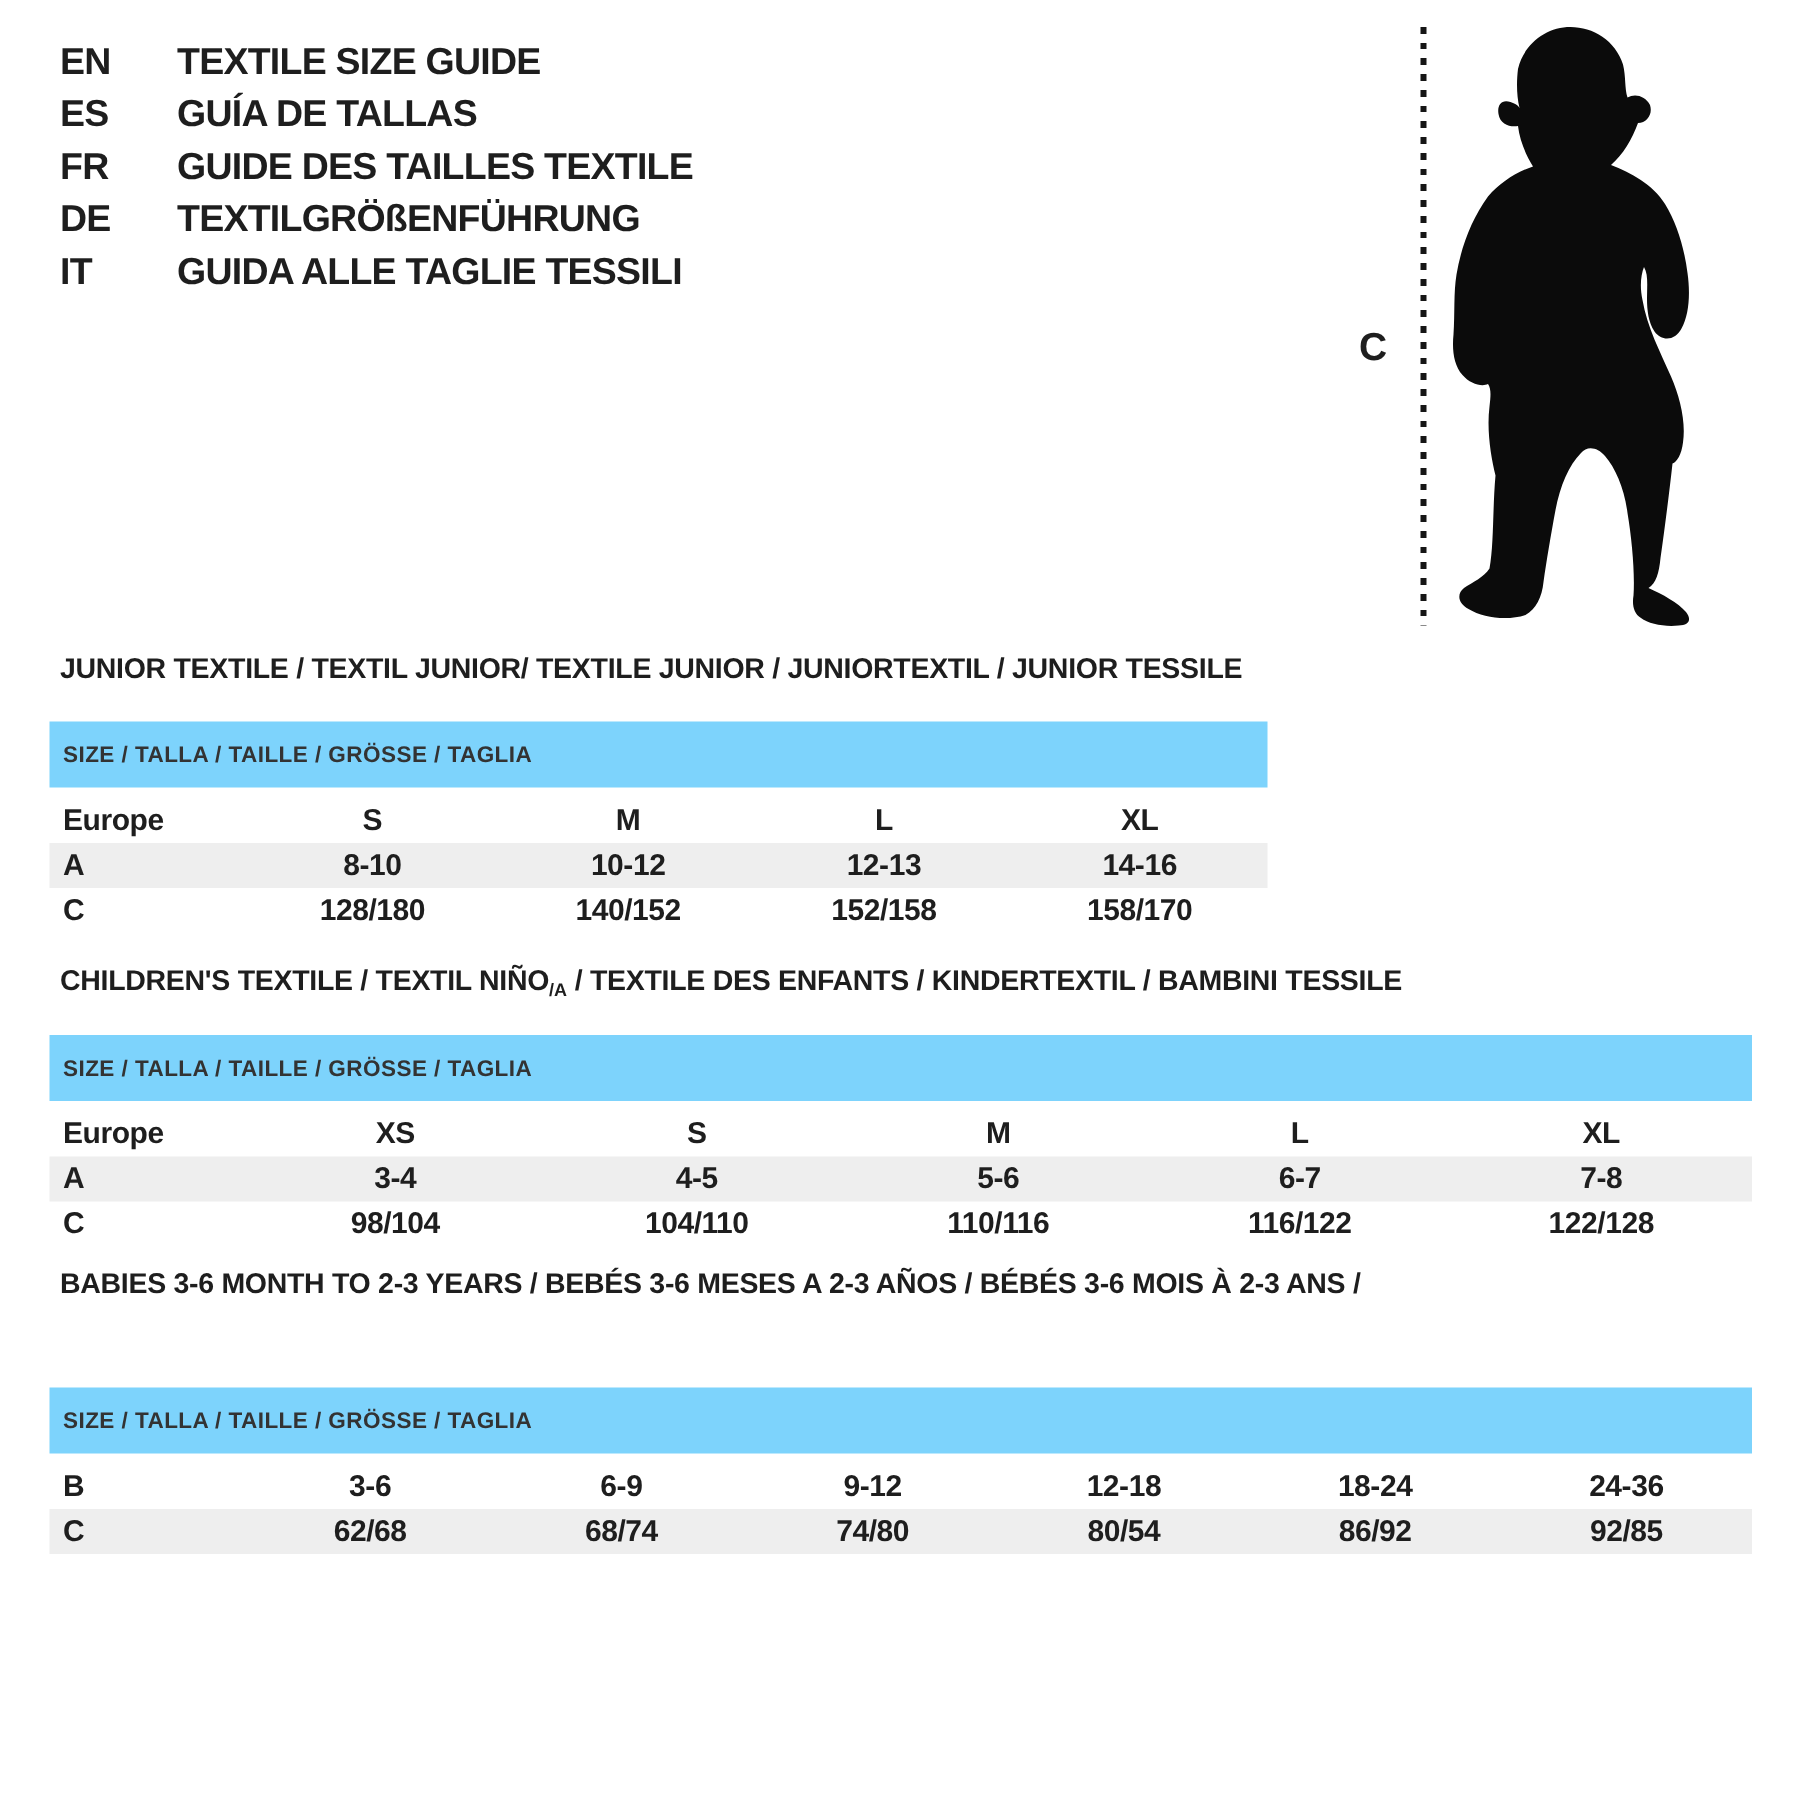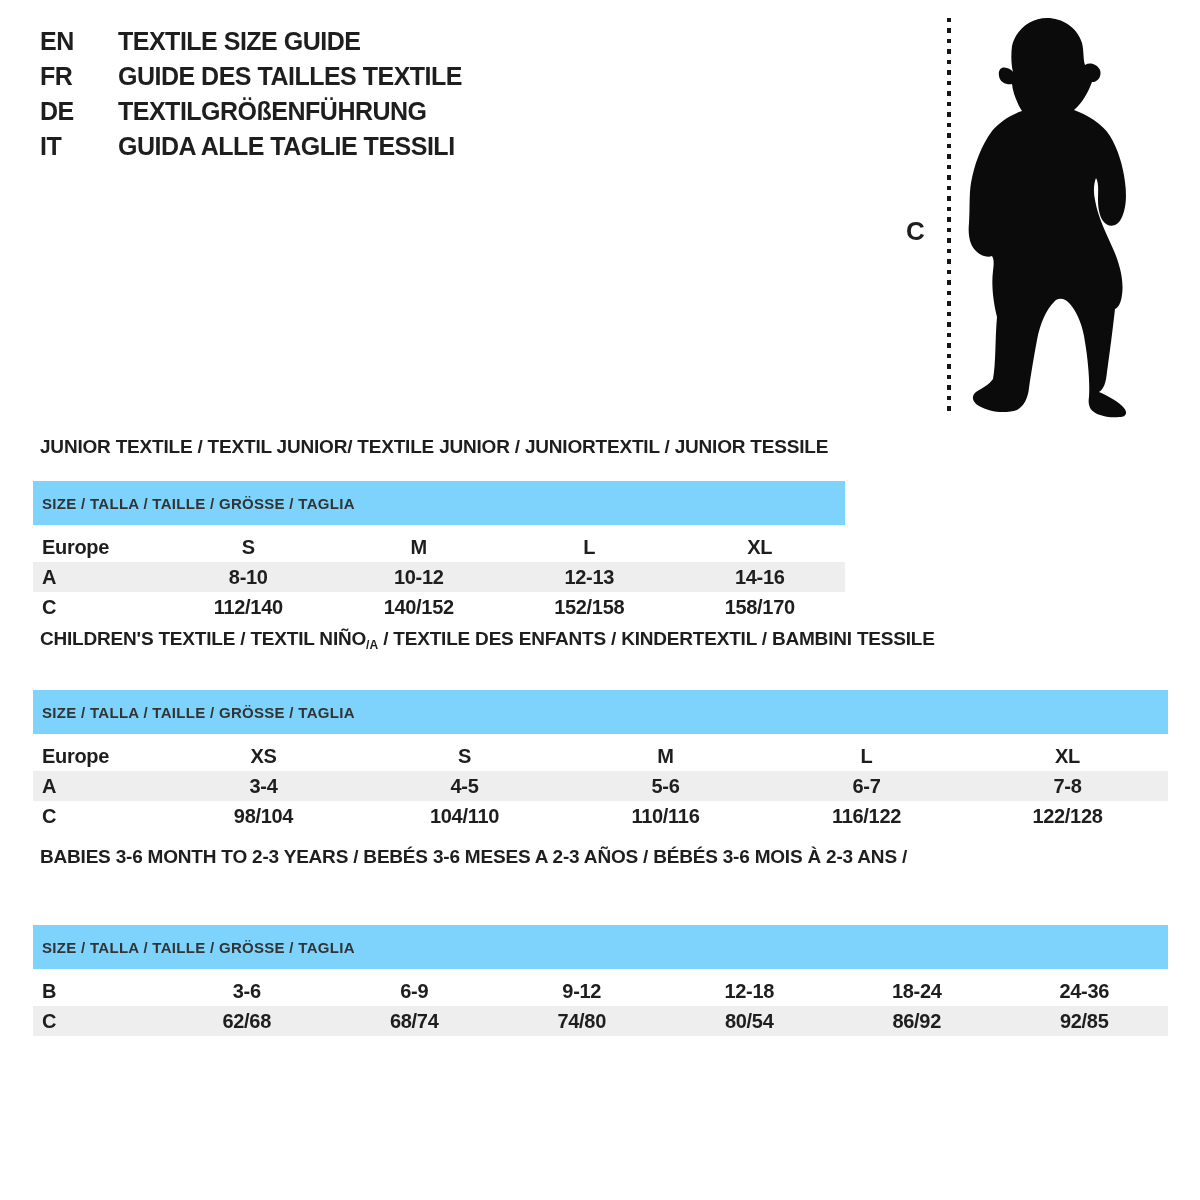--- a/index.html
+++ b/index.html
@@ -58,20 +58,24 @@
 </style>
 </head>
 <body>
 
 <div class="page">
 
   <div class="lang-block">
     <div class="lang-row">
       <span class="lang-code">EN</span>
       <span class="lang-title">TEXTILE SIZE GUIDE</span>
+    </div>
+    <div class="lang-row">
+      <span class="lang-code">ES</span>
+      <span class="lang-title">GUÍA DE TALLAS</span>
     </div>
     <div class="lang-row">
       <span class="lang-code">FR</span>
       <span class="lang-title">GUIDE DES TAILLES TEXTILE</span>
     </div>
     <div class="lang-row">
       <span class="lang-code">DE</span>
       <span class="lang-title">TEXTILGRÖßENFÜHRUNG</span>
     </div>
     <div class="lang-row">
@@ -124,28 +128,28 @@
     </div>
     <div class="trow cols4 shaded">
       <span class="tlabel">A</span>
       <span class="tcell">8-10</span>
       <span class="tcell">10-12</span>
       <span class="tcell">12-13</span>
       <span class="tcell">14-16</span>
     </div>
     <div class="trow cols4">
       <span class="tlabel">C</span>
-      <span class="tcell">112/140</span>
+      <span class="tcell">128/180</span>
       <span class="tcell">140/152</span>
       <span class="tcell">152/158</span>
       <span class="tcell">158/170</span>
     </div>
   </div>
 
-  <div class="section-heading" style="top:628px;text-align:center;"><span>CHILDREN'S TEXTILE / TEXTIL NIÑO</span><span class="sub-part">/A</span><span> / TEXTILE DES ENFANTS / KINDERTEXTIL / BAMBINI TESSILE</span></div>
+  <div class="section-heading" style="top:644px;text-align:center;"><span>CHILDREN'S TEXTILE / TEXTIL NIÑO</span><span class="sub-part">/A</span><span> / TEXTILE DES ENFANTS / KINDERTEXTIL / BAMBINI TESSILE</span></div>
   <div class="size-table w-children">
     <div class="thead">SIZE / TALLA / TAILLE / GRÖSSE / TAGLIA</div>
     <div class="trow cols5">
       <span class="tlabel">Europe</span>
       <span class="tcell">XS</span>
       <span class="tcell">S</span>
       <span class="tcell">M</span>
       <span class="tcell">L</span>
       <span class="tcell">XL</span>
     </div>

